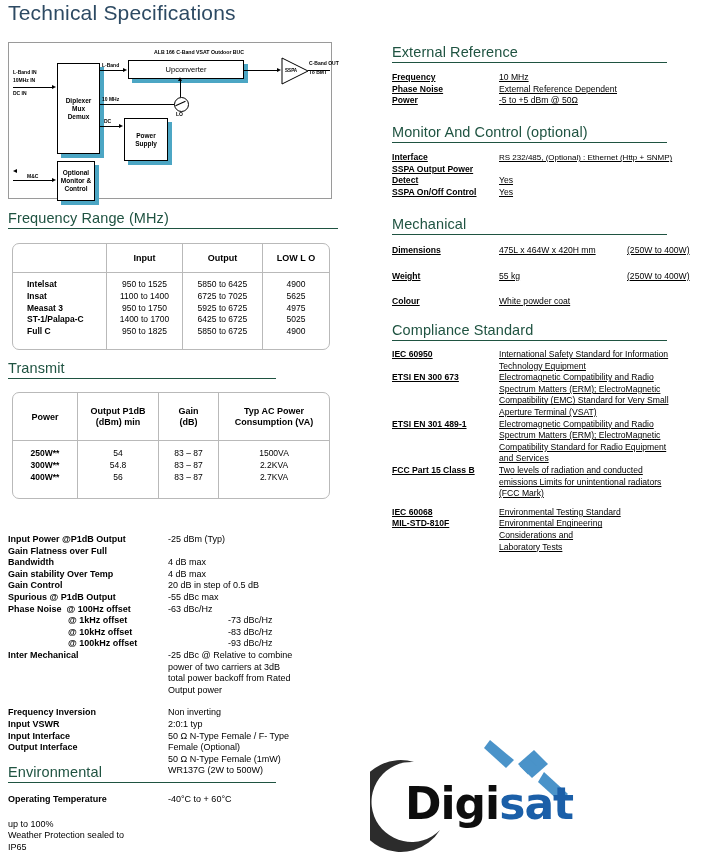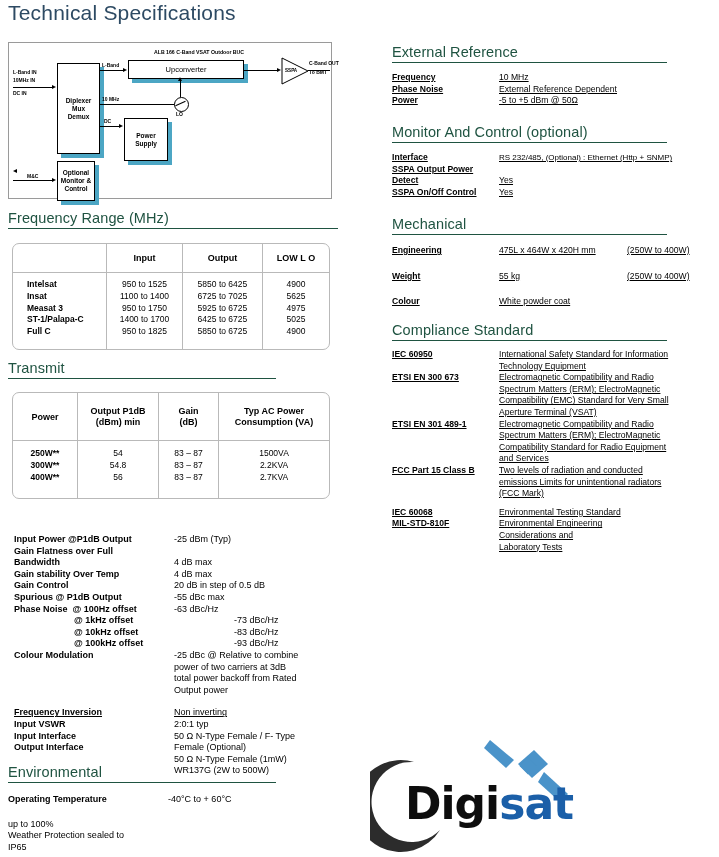--- a/index.html
+++ b/index.html
@@ -249,21 +249,21 @@
           <td class="cell hline vline" style="padding-top:7px;vertical-align:top;">
             <div>1500VA</div>
             <div>2.2KVA</div>
             <div>2.7KVA</div>
           </td>
         </tr>
       </tbody>
         </table>
     </div>
 
-    <div class="spec" style="left:8px;top:534px;margin-left:6px;">
+    <div class="spec" style="left:8px;top:534px;">
       <div class="srow">
           <span class="sname">Input Power @P1dB Output</span>
           <span class="sval">-25 dBm (Typ)</span>
         </div>
       <div class="srow">
           <span class="sname">Gain Flatness over Full</span>
           <span class="sval"></span>
         </div>
       <div class="srow">
           <span class="sname">Bandwidth</span>
@@ -291,27 +291,27 @@
         </div>
       <div class="srow">
           <span class="sname ind">@ 10kHz offset</span>
           <span class="sval">-83 dBc/Hz</span>
         </div>
       <div class="srow">
           <span class="sname ind">@ 100kHz offset</span>
           <span class="sval">-93 dBc/Hz</span>
         </div>
       <div class="srow">
-          <span class="sname">Colour Modulation</span>
+          <span class="sname">Inter Mechanical</span>
           <span class="sval">-25 dBc @ Relative to combine
 power of two carriers at 3dB
 total power backoff from Rated
 Output power</span>
         </div>
-      <div class="srow" style="margin-top:11px;text-decoration:underline;">
+      <div class="srow" style="margin-top:11px;">
           <span class="sname">Frequency Inversion</span>
           <span class="sval">Non inverting</span>
         </div>
       <div class="srow">
           <span class="sname">Input VSWR</span>
           <span class="sval">2:0:1 typ</span>
         </div>
       <div class="srow">
           <span class="sname">Input Interface</span>
           <span class="sval">50 Ω N-Type Female / F- Type</span>
@@ -384,21 +384,21 @@
           <span class="rval">Yes</span>
         </div>
     </div>
 
     <div style="position:absolute;left:4px;top:216px;width:275px;">
       <div class="sec-h">Mechanical</div>
       <div class="sec-rule"></div>
     </div>
     <div style="position:absolute;left:4px;top:245px;width:325px;">
       <div class="rrow" style="margin-bottom:14px;">
-        <span class="rname">Engineering</span>
+        <span class="rname">Dimensions</span>
         <span style="width:128px;">475L x 464W x 420H mm</span>
         <span class="rextra">(250W to 400W)</span>
       </div>
       <div class="rrow" style="margin-bottom:14px;">
         <span class="rname">Weight</span>
         <span style="width:128px;">55 kg</span>
         <span class="rextra">(250W to 400W)</span>
       </div>
       <div class="rrow">
         <span class="rname">Colour</span>

